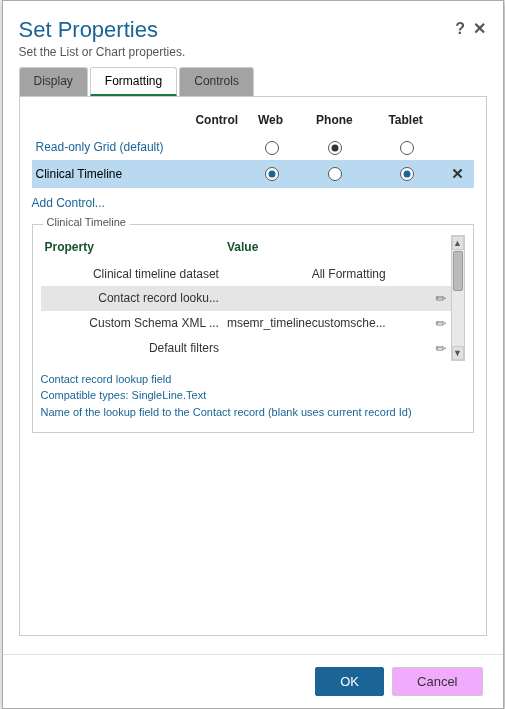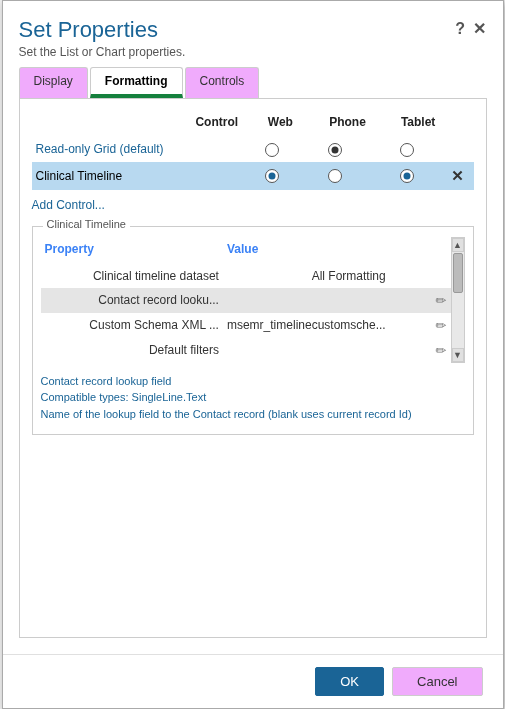--- a/index.html
+++ b/index.html
@@ -57,31 +57,31 @@
     
     .tabs {
       display: flex;
       border-bottom: none;
       margin-bottom: 0;
     }
     .tab {
       padding: 6px 14px;
       border: 1px solid #ccc;
       border-bottom: none;
-      background: #f0abfc;
+      background: #a3a3a3;
       cursor: pointer;
       font-size: 12px;
       color: #333;
       margin-right: 2px;
       border-radius: 3px 3px 0 0;
     }
     .tab.active {
       background: #fff;
-      border-bottom: 4px solid #15803d;
-      font-weight: bold;
+      border-bottom: 2px solid #15803d;
+      font-weight: normal;
       z-index: 1;
       color: #000;
     }
     .tab-content {
       border: 1px solid #ccc;
       padding: 12px;
       background: #fff;
       min-height: 540px;
     }
     
@@ -90,20 +90,21 @@
       border-collapse: collapse;
     }
     .controls-table th {
       text-align: right;
       font-weight: bold;
       font-size: 12px;
       padding: 4px 6px 8px 4px;
       color: #222;
     }
     .controls-table th.center {
+      text-align: center;
     }
     .controls-table td {
       padding: 5px 4px;
       font-size: 12px;
       color: #1a6496;
       margin-left: 8px;
     }
     .controls-table td.center {
       text-align: center;
     }
@@ -168,21 +169,21 @@
     }
     .property-table {
       width: 100%;
       border-collapse: collapse;
       font-size: 12px;
     }
     .property-table th {
       text-align: left;
       font-weight: bold;
       padding: 5px 4px 8px 4px;
-      color: #3b82f6;
+      color: #14532d;
     }
     .property-table td {
       padding: 5px 4px;
       color: #333;
       vertical-align: middle;
       text-align: right;
     }
     .property-table tr.selected-prop {
       background: #e5e5e5;
     }

